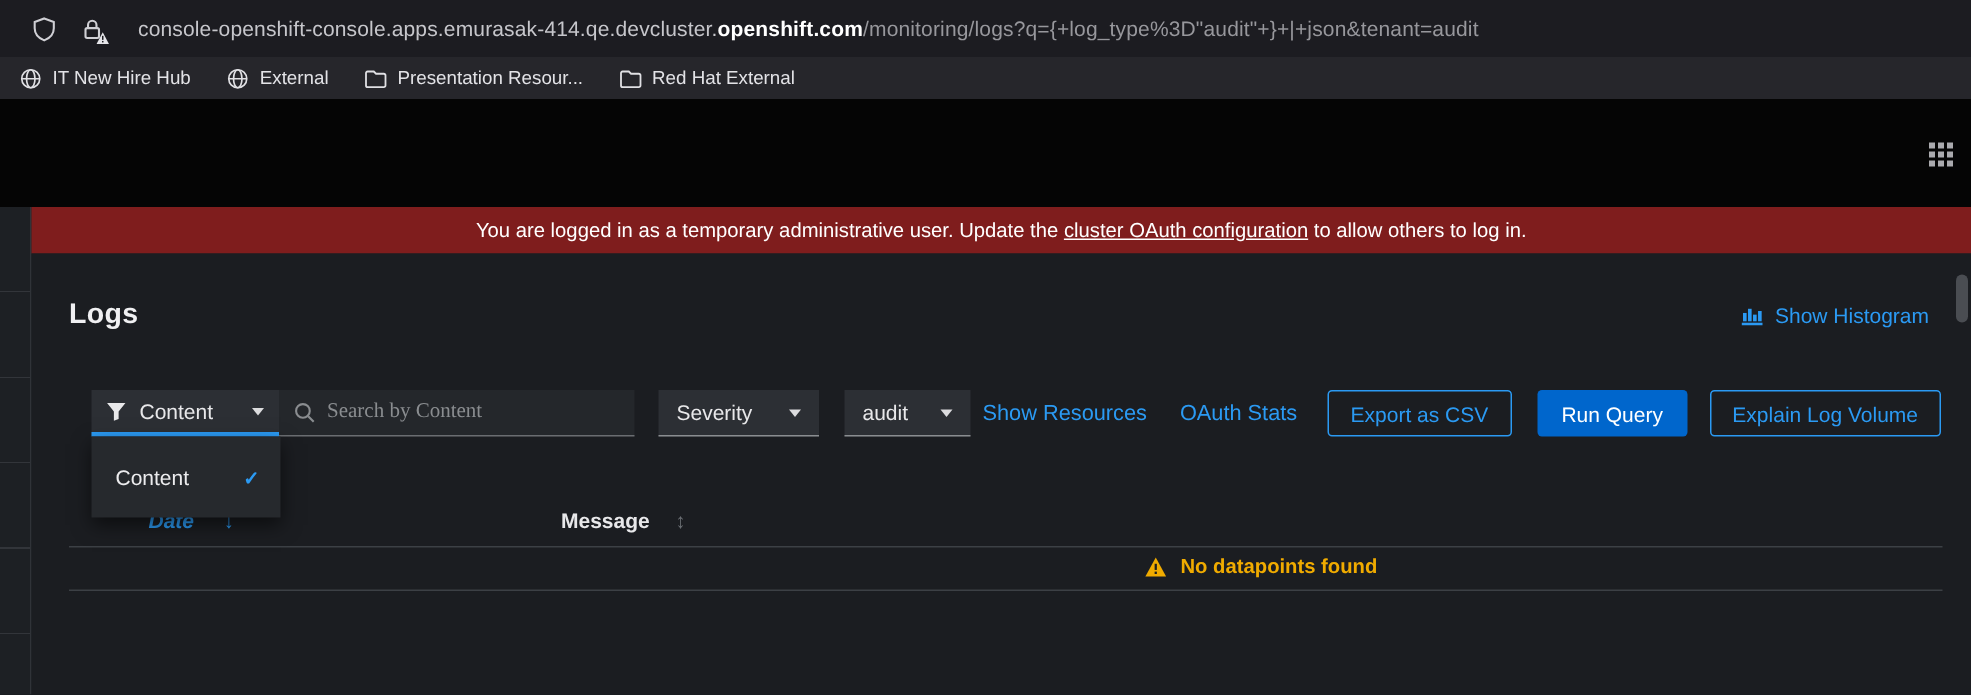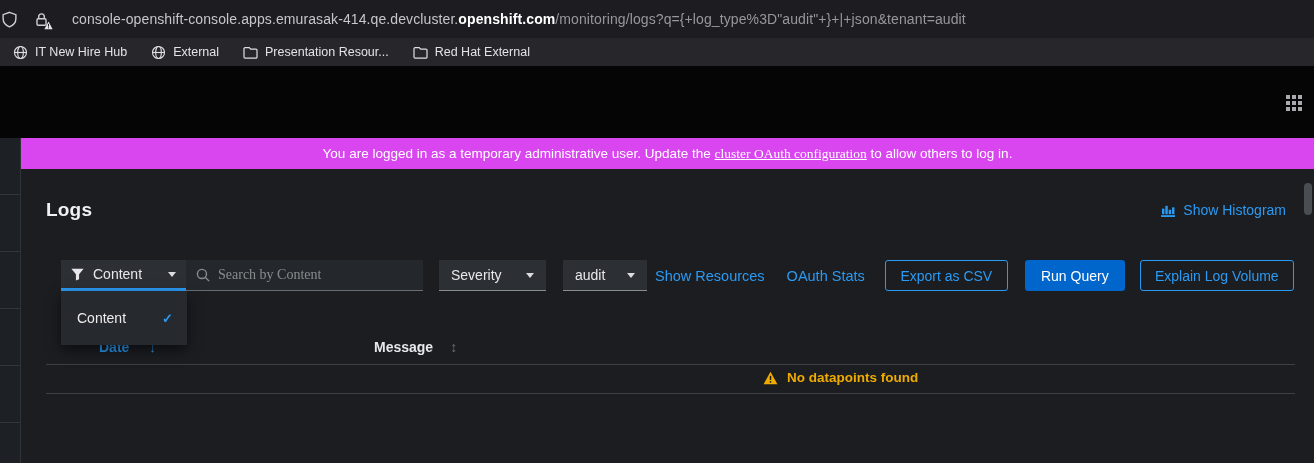--- a/index.html
+++ b/index.html
@@ -1,20 +1,20 @@
 <!DOCTYPE html>
 <html><head>
 <meta charset="utf-8">
 <style>
   * { margin:0; padding:0; box-sizing:border-box; }
   html,body { width:1314px; height:463px; overflow:hidden; }
   body { font-family:"Liberation Sans", sans-serif; background:#1b1d21; position:relative; }
 
   
-  .url-bar { height:38px; background:#1c1c21; display:flex; align-items:center; gap:14px; }
+  .url-bar { height:38px; background:#1c1c21; display:flex; align-items:center; padding-left:20px; gap:14px; }
   .chrome-icon { display:inline-flex; align-items:center; justify-content:center; width:18px; height:18px; position:relative; }
   .url-text { font-size:14px; color:#b5b5ba; margin-left:8px; white-space:nowrap; letter-spacing:.1px; }
   .url-text .host { color:#c6c6cb; }
   .url-text .domain { color:#ffffff; font-weight:700; }
   .url-text .path { color:#97979c; }
 
   .bookmarks-bar { height:28px; background:#26262b; display:flex; align-items:center; padding-left:13px; }
   .bookmark { display:flex; align-items:center; gap:7px; padding:0 14px 0 0; margin-right:10px; color:#e3e3e7; font-size:12.5px; cursor:pointer; }
   .bookmark svg { flex:0 0 auto; }
 
@@ -22,22 +22,22 @@
   .masthead { height:72px; background:#050505; position:relative; }
   .app-launcher { position:absolute; right:12px; top:29px; display:grid; grid-template-columns:repeat(3,4px); grid-template-rows:repeat(3,4px); gap:2px; cursor:pointer; }
   .app-launcher span { background:#aaaaae; width:4px; height:4px; }
 
   
   .main-row { display:flex; height:325px; }
   .left-strip { width:21px; background:#1d2024; border-right:1px solid #303338;
     background-image:repeating-linear-gradient(180deg, transparent 0, transparent 56px, #32353a 56px, #32353a 57px); }
   .main-col { flex:1; display:flex; flex-direction:column; position:relative; }
 
-  .banner { height:31px; background:#d946ef; color:#fff; font-size:13.5px; display:flex; align-items:center; justify-content:center; white-space:pre; }
-  .banner a { color:#fff; text-decoration:underline; cursor:pointer;font-family:Liberation Serif, serif; }
+  .banner { height:31px; background:#7f1d1d; color:#fff; font-size:13.5px; display:flex; align-items:center; justify-content:center; white-space:pre; }
+  .banner a { color:#fff; text-decoration:underline; cursor:pointer; }
 
   .content { flex:1; position:relative; background:#1b1d21; }
 
   .page-header { display:flex; justify-content:space-between; align-items:center; padding:30px 28px 0 25px; }
   .page-title { font-size:19px; font-weight:600; color:#f0f0f2; letter-spacing:.2px; }
   .histogram-link { display:flex; align-items:center; gap:7px; color:#2b9af3; font-size:14px; cursor:pointer; }
 
   
   .toolbar { position:absolute; left:40px; top:91px; display:flex; align-items:center; height:31px; }
   .attr-toggle { width:125px; height:31px; background:#2c2f34; border:none; border-bottom:3px solid #2b9af3; display:flex; align-items:center; gap:9px; padding:0 10px; color:#e8e8ea; font-size:14px; cursor:pointer; }
@@ -58,21 +58,21 @@
   .btn-explain { width:154px; margin-left:15px; }
   .btn-run { width:100px; margin-left:17px; }
 
   
   .dropdown-menu { position:absolute; left:40px; top:122px; width:126px; height:54px; background:#26292d; box-shadow:0 5px 12px rgba(0,0,0,.55); z-index:5; display:flex; align-items:center; }
   .menu-item { flex:1; display:flex; align-items:center; justify-content:space-between; padding:0 14px 0 16px; font-size:14px; color:#ececee; cursor:pointer; }
   .menu-check { color:#2b9af3; font-weight:700; font-size:13px; }
 
   
   .col-head { position:absolute; top:170px; display:flex; align-items:center; font-size:14px; font-weight:700; cursor:pointer; }
-  .col-date { left:78px; color:#2b9af3; gap:20px; }
+  .col-date { left:78px; color:#2b9af3; gap:20px;font-style:italic; }
   .col-date .arrow { font-size:13px; color:#2b9af3; font-weight:700; }
   .col-msg { left:353px; color:#e8e8ea; gap:17px; }
   .col-msg .arrow { font-size:14px; color:#6a6e73; font-weight:400; }
   .divider { position:absolute; left:25px; right:19px; border-top:1px solid #3c4045; }
   .div-1 { top:195px; }
   .div-2 { top:224px; }
   .empty-state { position:absolute; left:742px; top:201px; display:flex; align-items:center; gap:9px; }
   .empty-state span { color:#f0ab00; font-size:13.5px; font-weight:700; }
 
   .scroll-thumb { position:absolute; right:2px; top:183px; width:8px; height:32px; background:#4a4d52; border-radius:4px; cursor:grab; }

